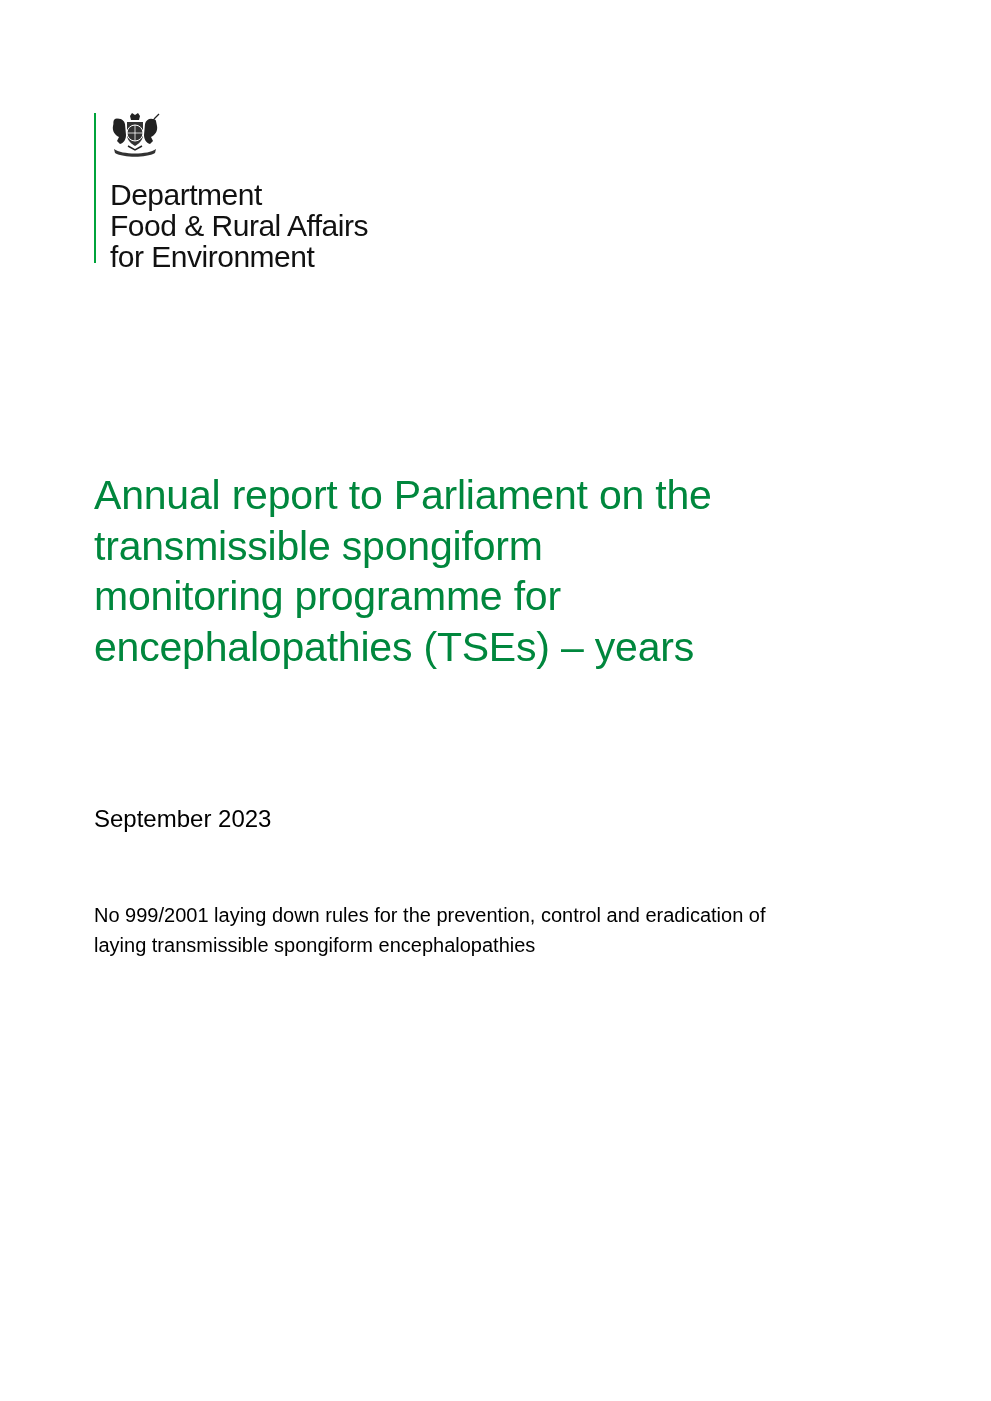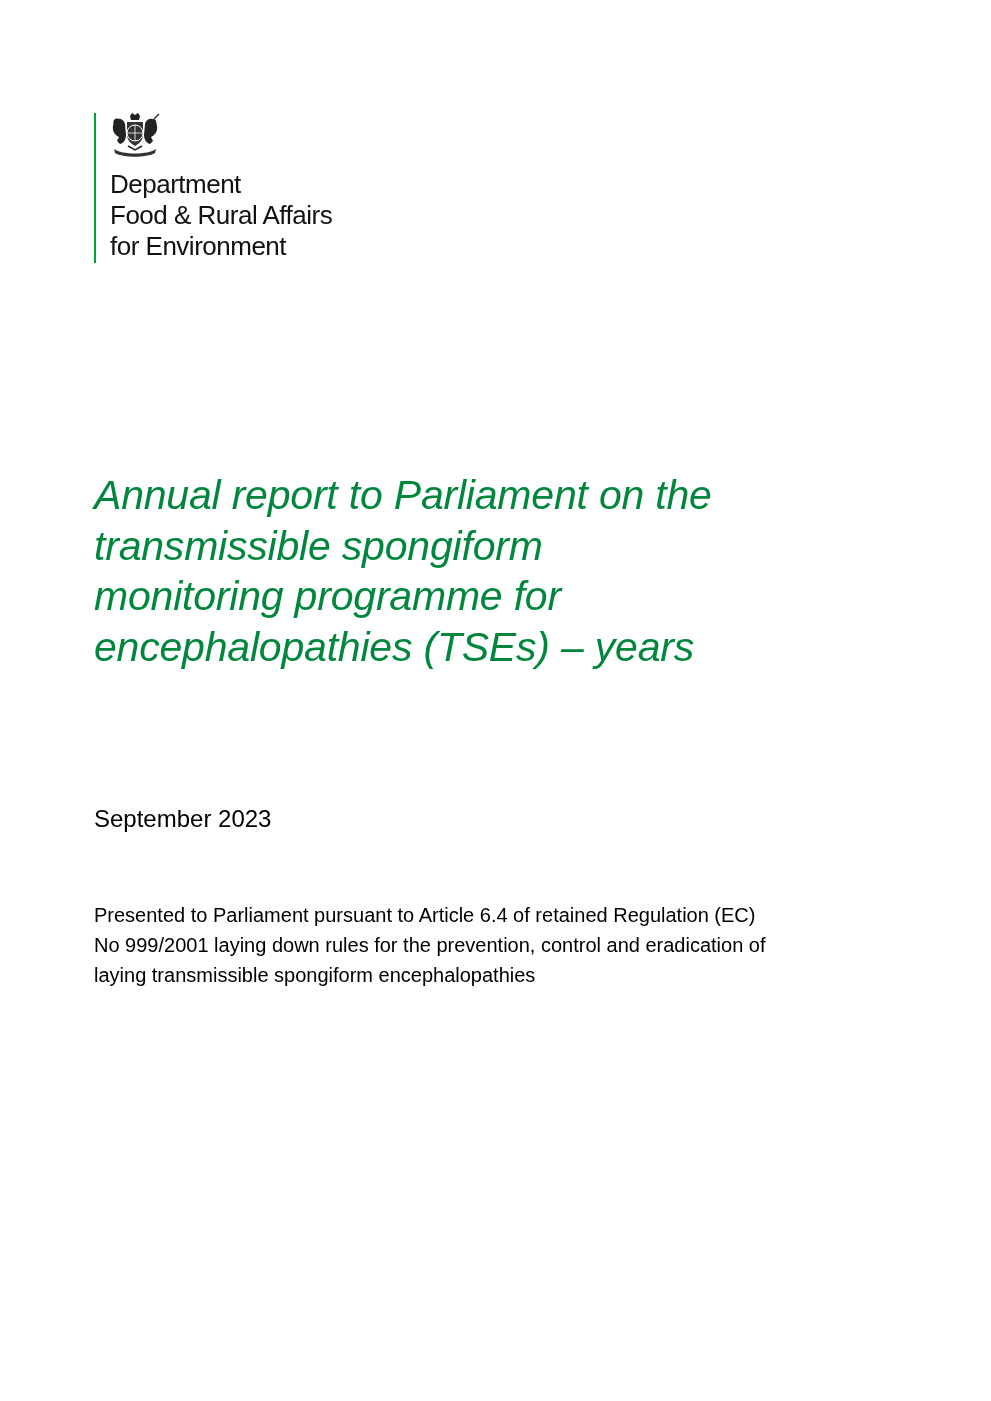--- a/index.html
+++ b/index.html
@@ -23,42 +23,41 @@
       padding-left: 14px;
       border-left: 2px solid #00a33b;
     }
     .crest {
       width: 54px;
       height: 46px;
       margin-top: 0px;
       margin-left: -2px;
     }
     .logo-text {
-      margin-top: 6px;
-      font-size: 26px;
+      margin-top: 16px;
+      font-size: 30px;
       line-height: 31px;
       color: #111111;
       letter-spacing: -0.5px;
     }
     .logo-line {
       display: block;
       white-space: nowrap;
     }
     .title {
       position: absolute;
       left: 94px;
       top: 470px;
       width: 760px;
       margin: 0;
       font-weight: normal;
       font-size: 41px;
       line-height: 50.5px;
       color: #00873d;
       letter-spacing: -0.2px;
-      font-style: italic;
     }
     .title-line {
       display: block;
       white-space: nowrap;
     }
     .date {
       position: absolute;
       left: 94px;
       top: 806px;
       font-size: 24px;
@@ -111,16 +110,15 @@
 <h1 class="title">
   <span class="title-line">Annual report to Parliament on the</span>
   <span class="title-line">transmissible spongiform</span>
   <span class="title-line">monitoring programme for</span>
   <span class="title-line">encephalopathies (TSEs) – years</span>
 </h1>
 
 <p class="date">September 2023</p>
 
 <p class="presented">
-  <span class="presented-line">Presented to Parliament pursuant to Article 6.4 of retained Regulation (EC)</span>
   <span class="presented-line">No 999/2001 laying down rules for the prevention, control and eradication of</span>
   <span class="presented-line">laying transmissible spongiform encephalopathies</span>
 </p>
 
 </body></html>

